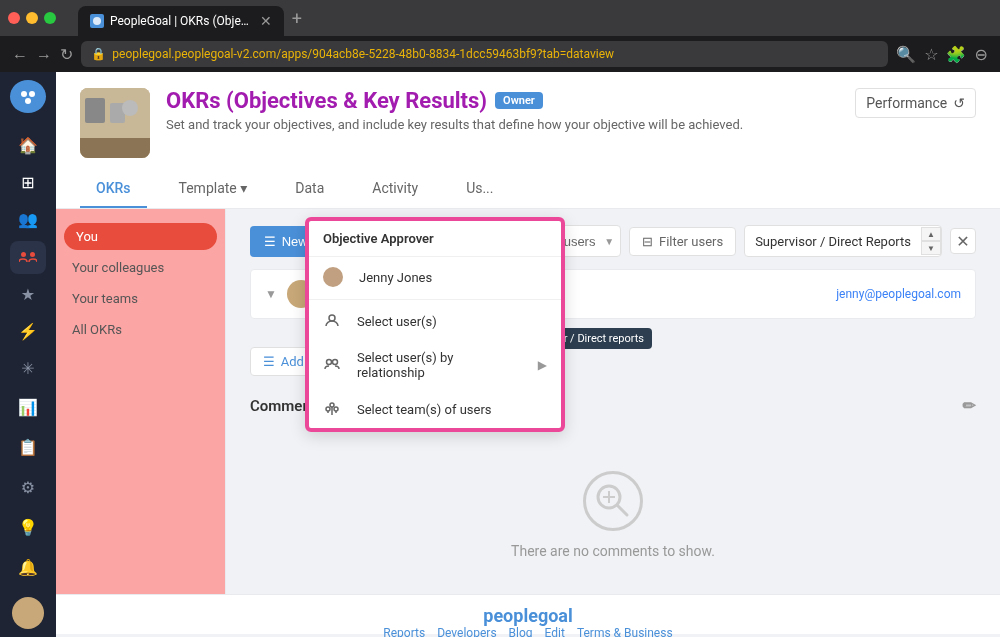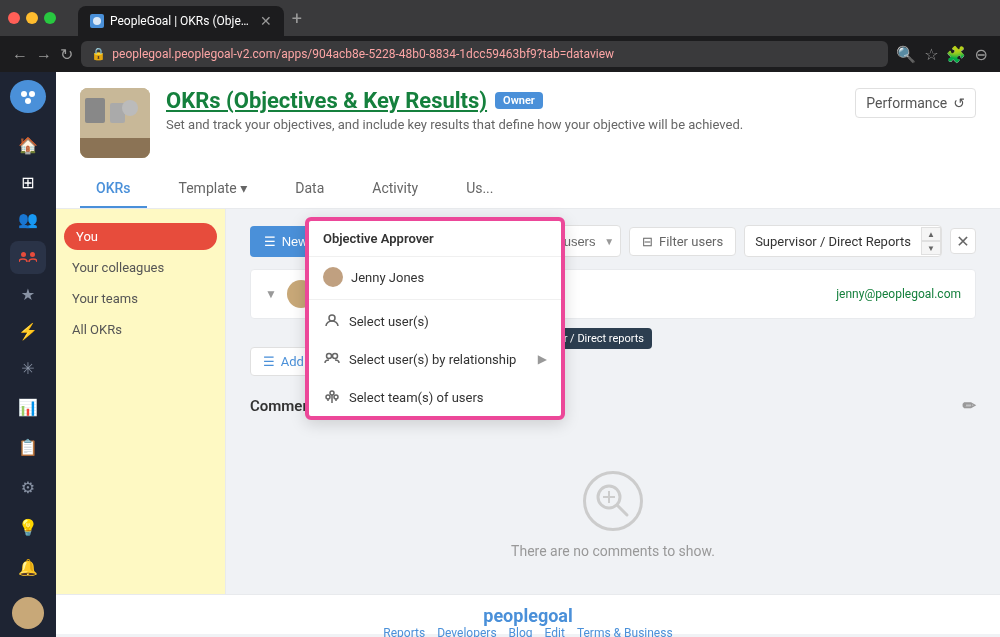--- a/index.html
+++ b/index.html
@@ -15,21 +15,21 @@
     .tab-dot.green { background: #28c840; }
     .active-tab { background: #1c1c1e; border-radius: 8px 8px 0 0; padding: 4px 12px; display: flex; align-items: center; gap: 6px; height: 30px; margin-top: 6px; }
     .tab-favicon { width: 14px; height: 14px; background: #4a90d9; border-radius: 2px; display: flex; align-items: center; justify-content: center; }
     .tab-title { color: #fff; font-size: 12px; max-width: 140px; overflow: hidden; text-overflow: ellipsis; white-space: nowrap; }
     .tab-close { color: #999; font-size: 14px; margin-left: 4px; cursor: pointer; }
     .tab-new { color: #999; font-size: 18px; margin-left: 4px; cursor: pointer; }
     .address-bar { background: #1c1c1e; height: 36px; display: flex; align-items: center; padding: 0 12px; gap: 8px; }
     .nav-btn { color: #999; font-size: 16px; cursor: pointer; background: none; border: none; }
     .url-bar { flex: 1; background: #3a3a3c; border-radius: 6px; height: 26px; display: flex; align-items: center; padding: 0 10px; gap: 6px; }
     .url-icon { color: #aaa; font-size: 12px; }
-    .url-text { color: #fca5a5; font-size: 12px; }
+    .url-text { color: #eab308; font-size: 12px; }
     .browser-actions { display: flex; gap: 8px; align-items: center; }
     .browser-action-btn { color: #999; font-size: 16px; background: none; border: none; cursor: pointer; }
 
     
     .app { display: flex; height: 565px; }
 
     
     .sidebar { width: 56px; background: #1e2433; display: flex; flex-direction: column; align-items: center; padding: 8px 0; gap: 4px; }
     .sidebar-avatar { width: 36px; height: 36px; border-radius: 50%; background: #4a90d9; display: flex; align-items: center; justify-content: center; margin-bottom: 12px; }
     .sidebar-item-icon { width: 36px; height: 36px; border-radius: 8px; display: flex; align-items: center; justify-content: center; cursor: pointer; color: #8892a4; font-size: 16px; }
@@ -40,21 +40,21 @@
     
     .main { flex: 1; background: #f0f2f5; overflow: hidden; position: relative; }
 
     
     .app-header { background: #fff; padding: 16px 24px 0; border-bottom: 1px solid #e8eaed; }
     .header-top { display: flex; align-items: flex-start; gap: 16px; margin-bottom: 12px; }
     .header-image { width: 70px; height: 70px; border-radius: 8px; overflow: hidden; background: #d0c8b0; flex-shrink: 0; }
     .header-image-inner { width: 100%; height: 100%; background: linear-gradient(135deg, #c8b896 0%, #a89060 100%); position: relative; }
     .header-info { flex: 1; }
     .header-title-row { display: flex; align-items: center; gap: 8px; margin-bottom: 4px; }
-    .header-title { font-size: 22px; font-weight: 700; color: #15803d; text-decoration: underline; }
+    .header-title { font-size: 22px; font-weight: 700; color: #a21caf; }
     .owner-badge { background: #4a90d9; color: #fff; font-size: 11px; font-weight: 600; padding: 2px 8px; border-radius: 4px; }
     .header-desc { font-size: 13px; color: #666; }
     .header-tabs { display: flex; gap: 16px; border-top: none; }
     .header-tab { padding: 10px 16px; font-size: 14px; color: #666; cursor: pointer; border-bottom: 2px solid transparent; white-space: nowrap; }
     .header-tab.active { color: #4a90d9; border-bottom: 2px solid #4a90d9; font-weight: 500; }
     .header-right { margin-left: auto; display: flex; align-items: center; gap: 8px; padding-bottom: 10px; }
     .performance-btn { display: flex; align-items: center; gap: 6px; font-size: 14px; color: #555; cursor: pointer; padding: 6px 10px; border-radius: 4px; border: 1px solid #e0e0e0; background: #fff; }
 
     
     .content { padding: 16px 24px; }
@@ -67,54 +67,54 @@
     .arrow-btns { display: flex; flex-direction: column; }
     .arrow-btn { background: #f5f5f5; border: 1px solid #e0e0e0; width: 20px; height: 14px; display: flex; align-items: center; justify-content: center; cursor: pointer; font-size: 8px; color: #666; }
     .close-btn { width: 26px; height: 26px; display: flex; align-items: center; justify-content: center; border: 1px solid #e0e0e0; border-radius: 4px; cursor: pointer; color: #666; background: #fff; }
 
     
     .user-row { background: #fff; border: 1px solid #e8eaed; border-radius: 4px; padding: 10px 14px; display: flex; align-items: center; gap: 10px; margin-bottom: 8px; }
     .user-avatar-sm { width: 28px; height: 28px; border-radius: 50%; background: #c0a080; flex-shrink: 0; }
     .user-name { font-size: 13px; color: #333; font-weight: 500; }
     .warning-icon { color: #f39c12; font-size: 14px; }
     .nothing-text { font-size: 13px; color: #999; }
-    .user-email { margin-left: auto; font-size: 12px; color: #15803d; }
+    .user-email { margin-left: auto; font-size: 12px; color: #3b82f6; }
     .expand-btn { color: #999; cursor: pointer; font-size: 12px; }
     .tooltip-box { background: #2c3e50; color: #fff; font-size: 11px; padding: 4px 8px; border-radius: 4px; position: absolute; top: 256px; left: 460px; white-space: nowrap; }
     .tooltip-box::before { content: ''; position: absolute; top: -4px; left: 12px; border-left: 4px solid transparent; border-right: 4px solid transparent; border-bottom: 4px solid #2c3e50; }
 
     
     .add-row { display: flex; align-items: center; gap: 8px; margin-top: 8px; }
     .add-btn { display: flex; align-items: center; gap: 6px; padding: 6px 12px; border: 1px solid #e0e0e0; border-radius: 4px; font-size: 13px; color: #4a90d9; cursor: pointer; background: #fff; }
     .edit-layout-btn { display: flex; align-items: center; gap: 6px; font-size: 13px; color: #666; cursor: pointer; padding: 6px 8px; }
 
     
     .comments-section { margin-top: 20px; }
     .comments-header { font-size: 15px; font-weight: 600; color: #333; margin-bottom: 16px; display: flex; align-items: center; justify-content: space-between; }
     .comments-empty { display: flex; flex-direction: column; align-items: center; justify-content: center; padding: 40px; }
     .search-circle-icon { width: 60px; height: 60px; border-radius: 50%; border: 3px solid #ccc; display: flex; align-items: center; justify-content: center; color: #ccc; font-size: 28px; position: relative; margin-bottom: 12px; }
     .no-comments-text { font-size: 14px; color: #999; }
     .edit-icon { color: #999; font-size: 16px; cursor: pointer; }
 
     
     .dropdown-popup { position: absolute; top: 182px; left: 305px; background: #fff; border: 4px solid #ec4899; border-radius: 6px; box-shadow: 0 4px 16px rgba(0,0,0,0.15); z-index: 100; width: 260px; margin-top: 35px; }
     .dropdown-header { padding: 10px 14px; font-size: 13px; font-weight: 600; color: #333; border-bottom: 1px solid #f0f0f0; }
-    .dropdown-item { padding: 10px 14px; font-size: 13px; color: #333; cursor: pointer; display: flex; align-items: center; gap: 8px; }
+    .dropdown-item { padding: 10px 14px; font-size: 13px; color: #333; cursor: pointer; display: flex; align-items: center; gap: 16px; }
     .dropdown-item-icon { width: 18px; height: 18px; display: flex; align-items: center; justify-content: center; color: #666; font-size: 14px; flex-shrink: 0; }
     .dropdown-item-arrow { margin-left: auto; color: #999; font-size: 12px; }
     .dropdown-divider { height: 1px; background: #f0f0f0; margin: 2px 0; }
     .jenny-avatar { width: 20px; height: 20px; border-radius: 50%; background: #c0a080; flex-shrink: 0; }
 
     
     .footer { background: #fff; border-top: 1px solid #e8eaed; padding: 10px 24px; display: flex; align-items: center; justify-content: space-between; font-size: 12px; color: #999; height: 40px; flex-direction: column; }
     .footer-links { display: flex; gap: 12px; }
     .footer-link { color: #4a90d9; cursor: pointer; text-decoration: none; font-size: 12px; }
     .footer-lang { display: flex; align-items: center; gap: 6px; color: #333; font-size: 13px; }
 
-    .left-panel { width: 170px; background: #fef9c3; border-right: 1px solid #e8eaed; padding: 12px 0; flex-shrink: 0; }
+    .left-panel { width: 170px; background: #fca5a5; border-right: 1px solid #e8eaed; padding: 12px 0; flex-shrink: 0; }
     .left-panel-item { padding: 8px 16px; font-size: 13px; color: #555; cursor: pointer; }
     .left-panel-item.active { background: #e74c3c; color: #fff; border-radius: 16px; margin: 2px 8px; padding: 6px 12px; }
 
     .main-content-area { flex: 1; overflow-y: auto; }
   </style>
 </head>
 <body>
 
 <div class="browser-chrome">
   <div class="browser-tabs">

